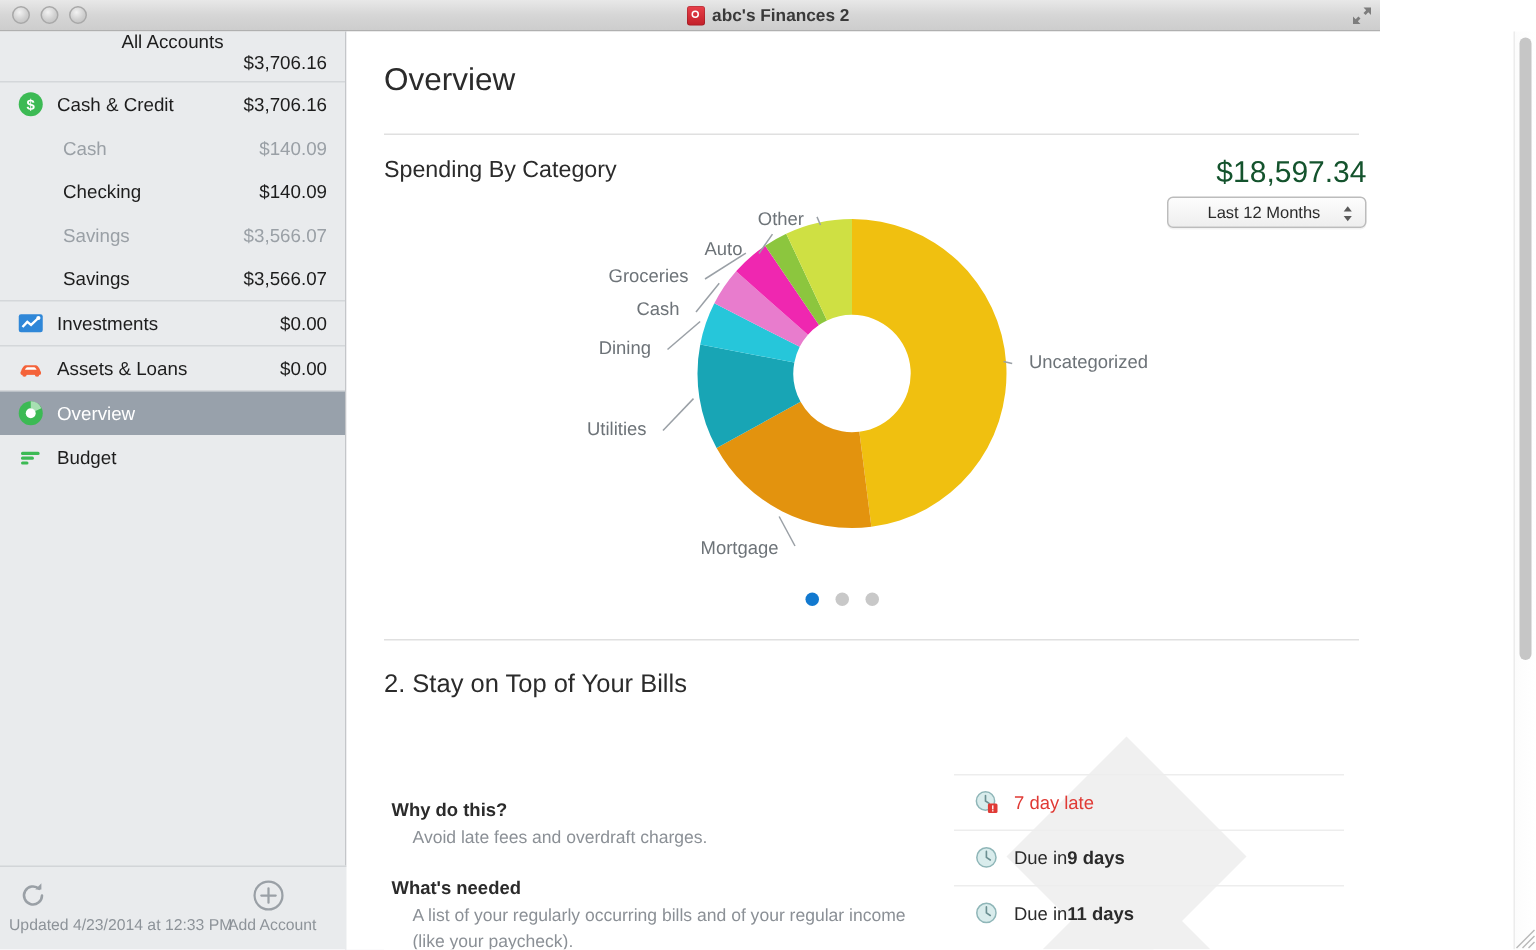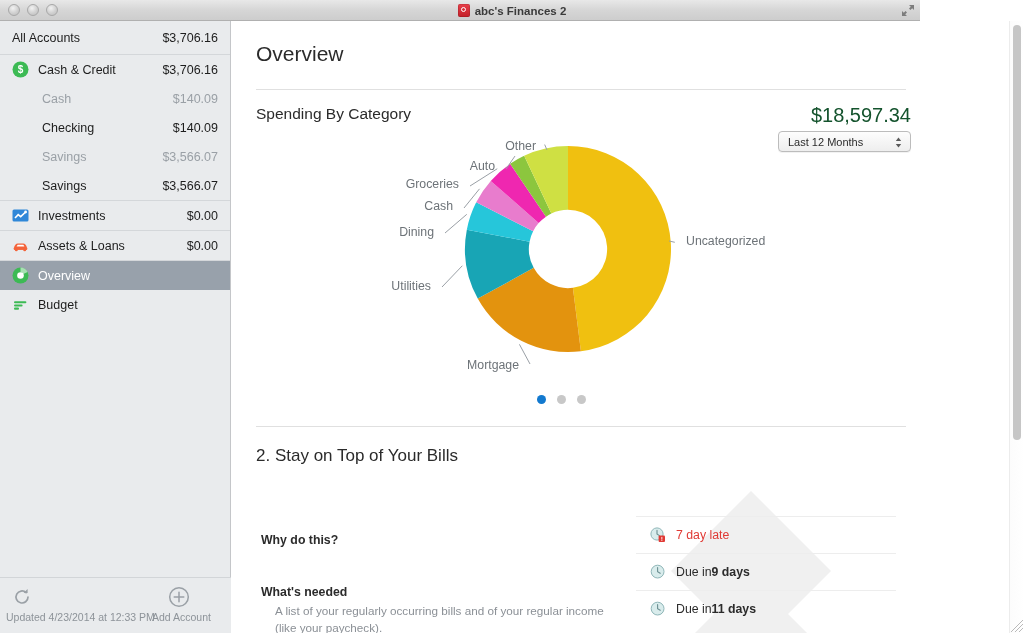--- a/index.html
+++ b/index.html
@@ -45,21 +45,21 @@
     padding:0 12px 0 12px;box-sizing:border-box;font-size:12.5px;color:#1d1d1d;
   }
   .sb-row .amt{margin-left:auto;font-size:12.5px;}
   .sb-row .ico{width:17px;height:17px;margin-right:9px;flex:0 0 17px;display:block;}
   .sb-row .lbl{white-space:nowrap;}
   .sb-row.sub{padding-left:42px;}
   .sb-row.muted,.sb-row.muted .amt{color:#9aa0a6;}
   .sb-sep{height:1px;background:#d4d7da;margin:0;}
   .sb-row.selected{background:#98a1ab;color:#ffffff;}
   .sb-row.selected .lbl{color:#ffffff;}
-  .sb-top{height:33px;}
+  .sb-top{height:33px;flex-direction:column;}
 
   
   .sb-footer{
     position:absolute;left:0;bottom:0;width:256px;height:55px;
     border-top:1px solid #d2d5d8;background:#e9ebed;
   }
   .sb-footer .refresh{position:absolute;left:12px;top:9px;width:20px;height:20px;}
   .sb-footer .updated{position:absolute;left:6px;top:33px;font-size:10.5px;color:#8d9399;white-space:nowrap;}
   .sb-footer .addacct{position:absolute;left:168px;top:8px;width:22px;height:22px;}
   .sb-footer .addlbl{position:absolute;left:152px;top:33px;font-size:10.5px;color:#8d9399;white-space:nowrap;}
@@ -72,21 +72,21 @@
   .page-title{position:absolute;left:25px;top:21px;font-size:21px;color:#2b2b2b;}
   .hr{position:absolute;left:25px;width:650px;height:1px;background:#e0e0e0;}
 
   .section-title{position:absolute;left:25px;top:84px;font-size:15.5px;color:#2b2b2b;}
   .total{position:absolute;right:98px;top:83px;font-size:20px;color:#14532d;white-space:nowrap;}
   .range-select{
     position:absolute;right:98px;top:110px;width:133px;height:21px;
     background:linear-gradient(to bottom,#fdfdfd,#eeeeee);
     border:1px solid #bcbcbc;border-radius:4px;box-sizing:border-box;
     font-size:11px;color:#2b2b2b;display:flex;align-items:center;
-    padding-left:9px;box-shadow:0 1px 0 rgba(0,0,0,.05);
+    padding-left:26px;box-shadow:0 1px 0 rgba(0,0,0,.05);
   }
   .range-select .caret{position:absolute;right:8px;top:4px;width:7px;height:13px;}
 
   .chartwrap{position:absolute;left:0;top:112px;width:778px;height:255px;}
   .dots{position:absolute;left:0;top:374px;width:660px;display:flex;justify-content:center;gap:11px;}
   .dot{width:9px;height:9px;border-radius:50%;background:#c8c8c8;}
   .dot.active{background:#1279cf;}
 
   
   .bills-head{position:absolute;left:25px;top:425px;font-size:17px;color:#2b2b2b;}
@@ -296,20 +296,21 @@
       <span class="dot active"></span>
       <span class="dot"></span>
       <span class="dot"></span>
     </div>
 
     <div class="hr" style="top:405px;"></div>
 
     <div class="bills-head">2. Stay on Top of Your Bills</div>
 
     <div class="sub-h" style="top:512px;">Why do this?</div>
+    <div class="sub-p" style="top:530px;">Avoid late fees and overdraft charges.</div>
 
     <div class="sub-h" style="top:564px;">What's needed</div>
     <div class="sub-p" style="top:582px;">A list of your regularly occurring bills and of your regular income (like your paycheck).</div>
 
     <div class="diamond-bg">
       <svg width="240" height="167" viewBox="0 0 240 167">
         <polygon points="120,4 200,84 120,164 40,84" fill="#f0f0f0"></polygon>
         <polygon points="120,90 176,146 64,146" fill="#f0f0f0"></polygon>
       </svg>
     </div>

